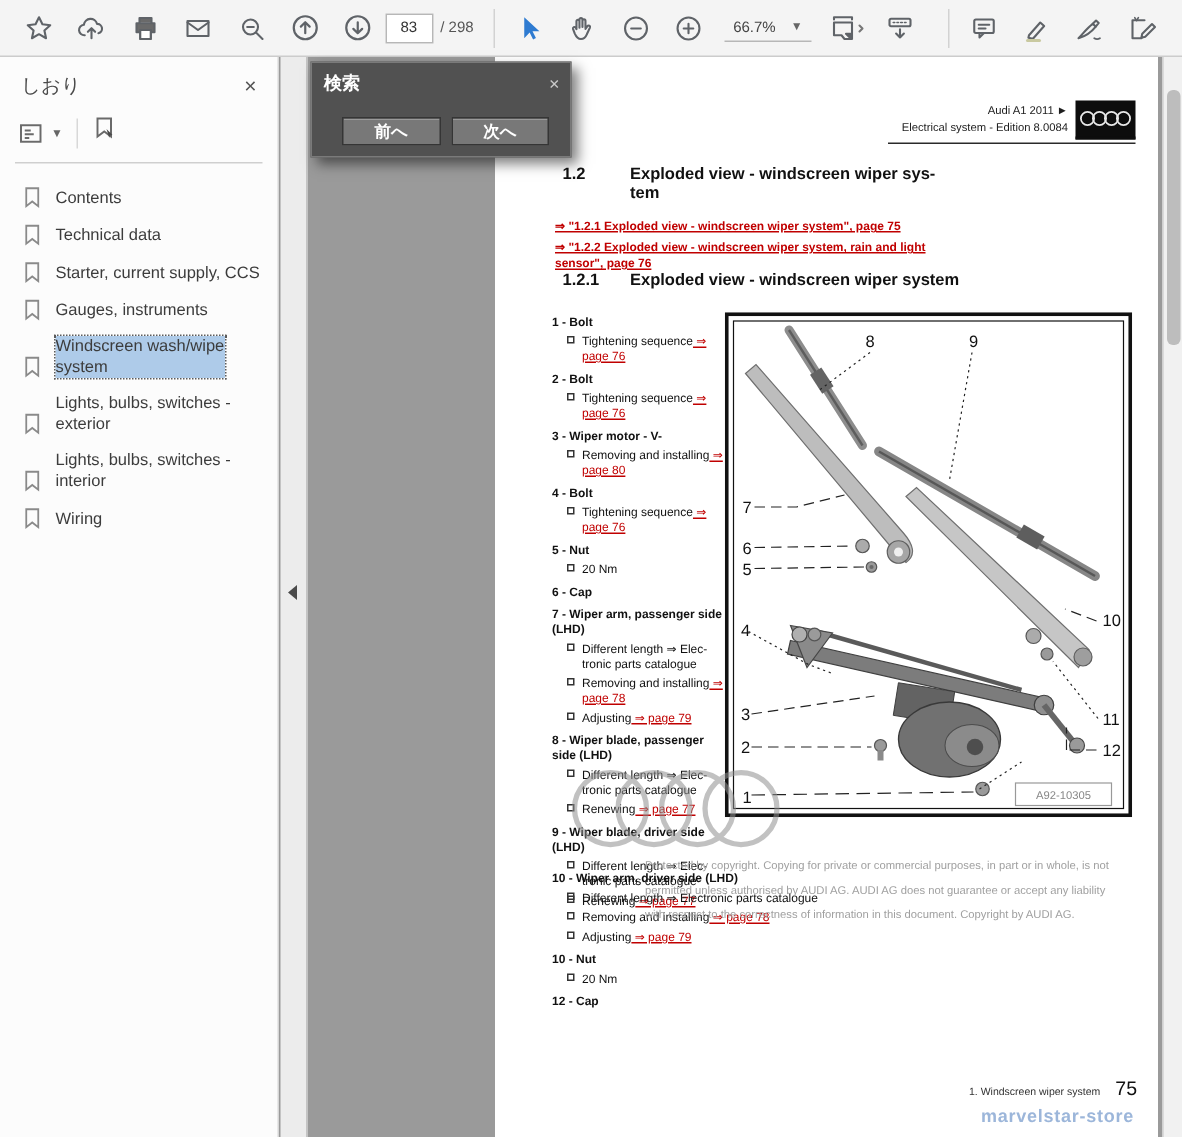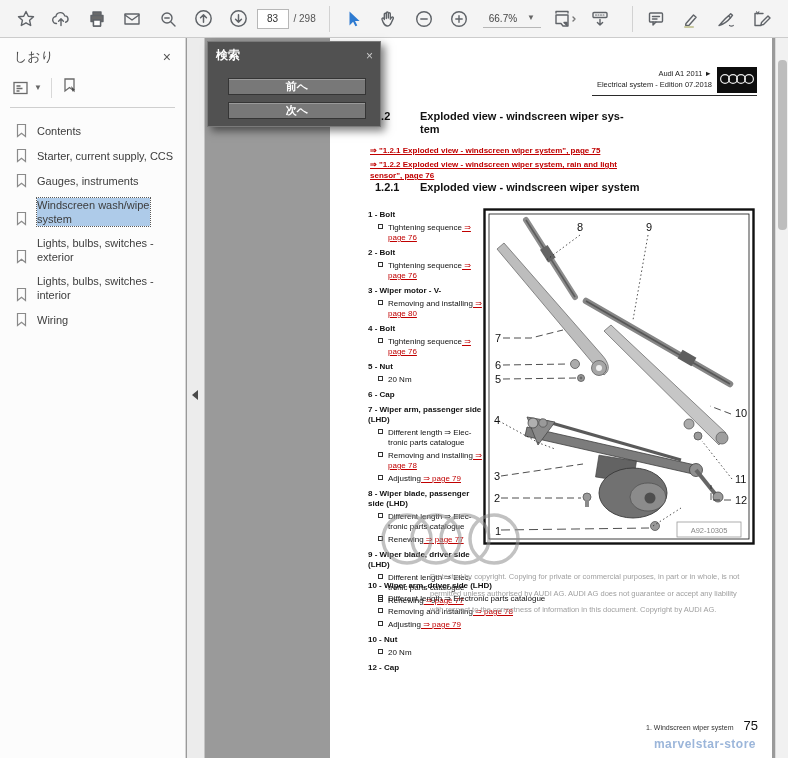--- a/index.html
+++ b/index.html
@@ -89,21 +89,21 @@
   .search-popup { position:absolute; left:207px; top:41px; width:174px; background:#515151;
                   border:1px solid #7a7a7a; box-shadow:4px 4px 8px rgba(0,0,0,0.5); z-index:50;
                   padding:3px 5px 7px 5px; }
   .sp-title-row { display:flex; justify-content:space-between; align-items:center; padding:2px 2px 5px 3px; }
   .sp-title { color:#ffffff; font-size:12px; font-weight:bold; }
   .sp-close { color:#c9c9c9; font-size:12px; }
   .sp-input-row { position:relative; }
   .sp-input { width:100%; height:18px; font-size:10px; padding:0 16px 0 3px; border:1px solid #2e2e2e;
               color:#222; background:#fff; font-family:"Liberation Sans",sans-serif; }
   .sp-gear { position:absolute; right:2px; top:1px; font-size:12px; color:#555; }
-  .sp-btns { display:flex; gap:7px; margin-top:9px; padding:0 9px 0 15px;flex-direction:column; }
+  .sp-btns { display:flex; gap:7px; margin-top:9px; padding:0 9px 0 15px; }
   .sp-btn { flex:1; height:19px; background:#787878; border:1px solid #353535; color:#fff; font-size:11px;
             font-weight:bold; display:flex; align-items:center; justify-content:center;
             box-shadow:inset 0 1px 0 rgba(255,255,255,0.25); }
 </style>
 </head>
 <body>
 
 <div class="screen">
 
   <div class="toolbar">
@@ -248,20 +248,26 @@
           <div class="bm-item">
             <svg width="13" height="15" viewBox="0 0 13 15">
               <path d="M2.5 1.5h8v12l-4-3.2-4 3.2z" fill="none" stroke="#8a8a8a" stroke-width="1.2"></path>
             </svg>
             <span class="bm-label">Contents</span>
           </div>
           <div class="bm-item">
             <svg width="13" height="15" viewBox="0 0 13 15">
               <path d="M2.5 1.5h8v12l-4-3.2-4 3.2z" fill="none" stroke="#8a8a8a" stroke-width="1.2"></path>
             </svg>
+            <span class="bm-label">Technical data</span>
+          </div>
+          <div class="bm-item">
+            <svg width="13" height="15" viewBox="0 0 13 15">
+              <path d="M2.5 1.5h8v12l-4-3.2-4 3.2z" fill="none" stroke="#8a8a8a" stroke-width="1.2"></path>
+            </svg>
             <span class="bm-label">Starter, current supply, CCS</span>
           </div>
           <div class="bm-item">
             <svg width="13" height="15" viewBox="0 0 13 15">
               <path d="M2.5 1.5h8v12l-4-3.2-4 3.2z" fill="none" stroke="#8a8a8a" stroke-width="1.2"></path>
             </svg>
             <span class="bm-label">Gauges, instruments</span>
           </div>
           <div class="bm-item">
             <svg width="13" height="15" viewBox="0 0 13 15">
@@ -296,21 +302,21 @@
     <div class="collapse-strip">
       <div class="strip-tri"></div>
     </div>
 
     <div class="docarea">
 
       <div class="page">
 
         <div class="pgheader">
           <div>Audi A1 2011 ►</div>
-          <div>Electrical system - Edition 07.2018</div>
+          <div>Electrical system - Edition 8.0084</div>
         </div>
         <div class="audi-logo">
           <svg width="36" height="20" viewBox="0 0 36 20">
             <g fill="none" stroke="#e8e8e8" stroke-width="1.2">
               <circle cx="6" cy="10" r="4.4"></circle>
                 <circle cx="14" cy="10" r="4.4"></circle>
               <circle cx="22" cy="10" r="4.4"></circle>
                 <circle cx="30" cy="10" r="4.4"></circle>
               </g>
             </svg>

